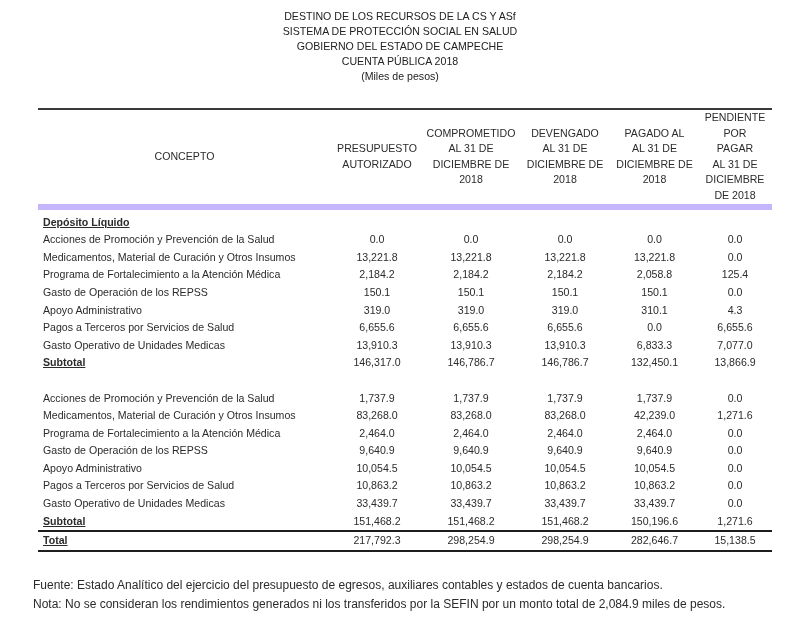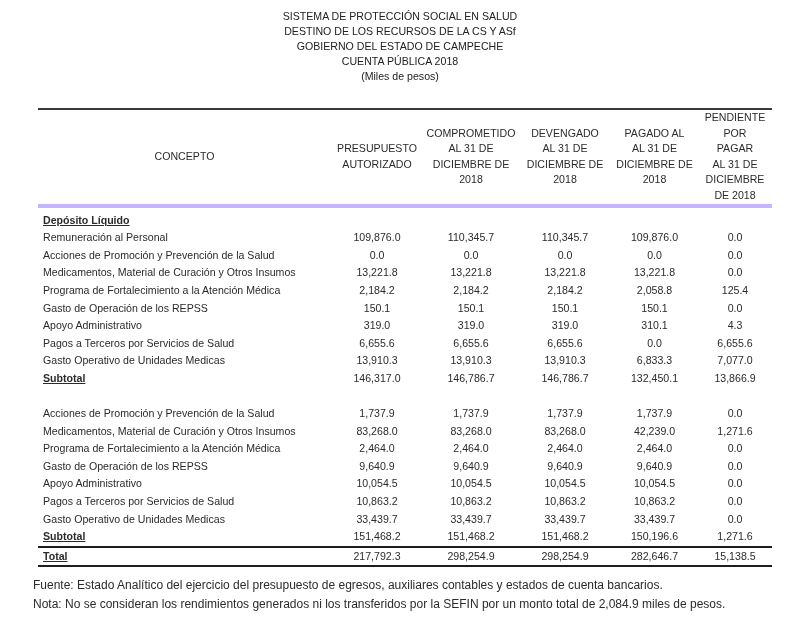--- a/index.html
+++ b/index.html
@@ -14,21 +14,21 @@
   }
   .title-block div { white-space: nowrap; }
 
   table.report {
     position: absolute; left: 38px; top: 108px; width: 734px;
     border-collapse: collapse; font-size: 10.6px; color: #2b2b2b;
   }
   table.report thead tr th {
     font-weight: normal; text-align: center; vertical-align: middle;
     line-height: 15.6px; padding: 0;
-    border-top: 2px solid #3a3a3a; border-bottom: 4px solid #c4b5fd;
+    border-top: 2px solid #3a3a3a; border-bottom: 6px solid #c4b5fd;
     height: 90px;
   }
   col.c-concept { width: 293px; }
   col.c-num { width: 92px; }
   col.c-num2 { width: 96px; }
   col.c-num3 { width: 92px; }
   col.c-num4 { width: 87px; }
   col.c-last { width: 74px; }
 
   td { padding: 0; height: 17.6px; line-height: 17.6px; white-space: nowrap; }
@@ -44,22 +44,22 @@
 
   .notes {
     position: absolute; left: 33px; top: 576px; font-size: 12px; line-height: 19px;
     color: #2b2b2b; white-space: nowrap;
   }
 </style>
 </head>
 <body>
 
 <div class="title-block">
+  <div>DESTINO DE LOS RECURSOS DE LA CS Y ASf</div>
   <div>SISTEMA DE PROTECCIÓN SOCIAL EN SALUD</div>
-  <div>DESTINO DE LOS RECURSOS DE LA CS Y ASf</div>
   <div>GOBIERNO DEL ESTADO DE CAMPECHE</div>
   <div>CUENTA PÚBLICA 2018</div>
   <div>(Miles de pesos)</div>
 </div>
 
 <table class="report">
   <colgroup>
     <col class="c-concept">
       <col class="c-num">
       <col class="c-num2">
@@ -115,28 +115,20 @@
       </tr>
       <tr class="section">
         <td class="concept">Depósito Líquido</td>
         <td class="num"></td>
         <td class="num"></td>
         <td class="num"></td>
         <td class="num"></td>
         <td class="num"></td>
       </tr>
       <tr>
-        <td class="concept">Remuneración al Personal</td>
-        <td class="num">109,876.0</td>
-        <td class="num">110,345.7</td>
-        <td class="num">110,345.7</td>
-        <td class="num">109,876.0</td>
-        <td class="num">0.0</td>
-      </tr>
-      <tr>
         <td class="concept">Acciones de Promoción y Prevención de la Salud</td>
         <td class="num">0.0</td>
         <td class="num">0.0</td>
         <td class="num">0.0</td>
         <td class="num">0.0</td>
         <td class="num">0.0</td>
       </tr>
       <tr>
         <td class="concept">Medicamentos, Material de Curación y Otros Insumos</td>
         <td class="num">13,221.8</td>

